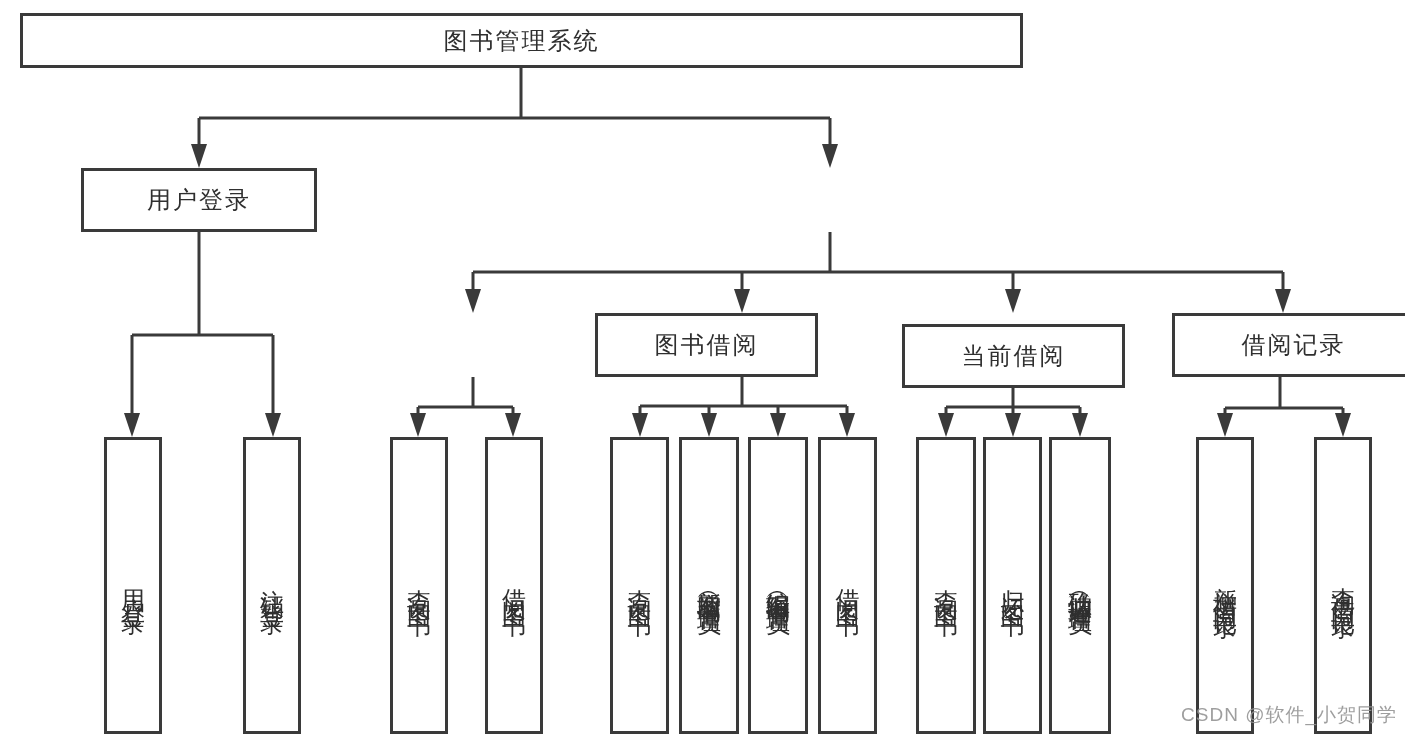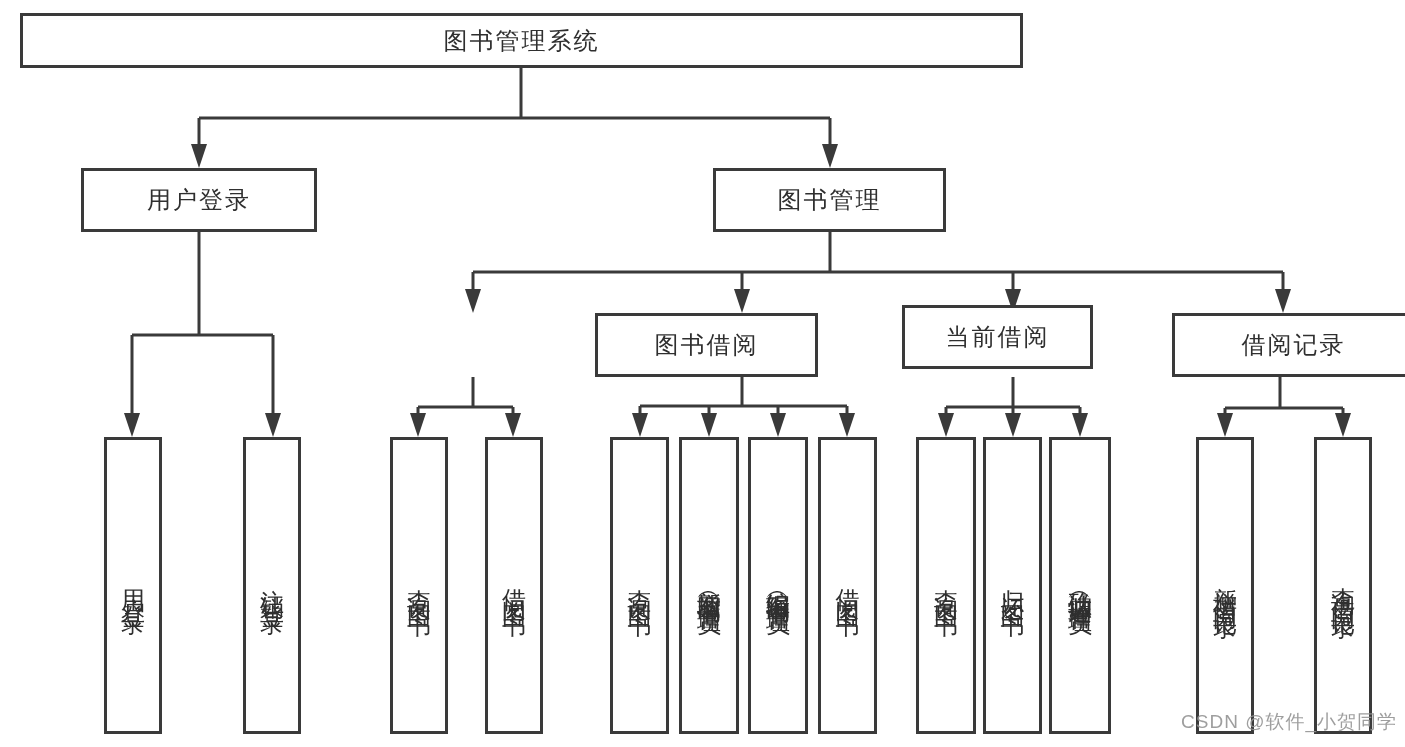--- a/index.html
+++ b/index.html
@@ -51,21 +51,21 @@
     text-orientation: mixed;
     font-size: 24px;
     letter-spacing: 8px;
     line-height: 1;
   }
   .v-box.med { letter-spacing: 6px; }
   .v-box.tight { letter-spacing: 3px; }
   .watermark {
     position: absolute;
     right: 8px;
-    bottom: 12px;
+    bottom: 19px;
     font-size: 19px;
     letter-spacing: 1px;
     color: rgba(148, 148, 148, 0.9);
     white-space: nowrap;
     z-index: 5;
   }
 </style>
 </head>
 <body>
 
@@ -117,24 +117,23 @@
     <g>
       <path d="M1280 377 V408 M1225 408 H1343 M1225 408 V415 M1343 408 V415"></path>
       <polygon points="1217,413 1233,413 1225,437"></polygon>
       <polygon points="1335,413 1351,413 1343,437"></polygon>
     </g>
   </svg>
 
   <div class="box h-box" style="left:20px;top:13px;width:1003px;height:55px">图书管理系统</div>
 
   <div class="box h-box" style="left:81px;top:168px;width:236px;height:64px">用户登录</div>
-  <div class="box h-box" style="left:713px;top:168px;width:233px;height:64px">图书管理</div>
 
   <div class="box h-box" style="left:595px;top:313px;width:223px;height:64px">图书借阅</div>
-  <div class="box h-box" style="left:902px;top:305px;width:191px;height:64px">当前借阅</div>
+  <div class="box h-box" style="left:902px;top:324px;width:223px;height:64px">当前借阅</div>
   <div class="box h-box" style="left:1172px;top:313px;width:243px;height:64px">借阅记录</div>
 
   <div class="box v-box" style="left:104px;top:437px;width:58px;height:297px">用户登录</div>
   <div class="box v-box" style="left:243px;top:437px;width:58px;height:297px">注销登录</div>
 
   <div class="box v-box" style="left:390px;top:437px;width:58px;height:297px">查询图书</div>
   <div class="box v-box" style="left:485px;top:437px;width:58px;height:297px">借阅图书</div>
 
   <div class="box v-box" style="left:610px;top:437px;width:59px;height:297px">查询图书</div>
   <div class="box v-box tight" style="left:679px;top:437px;width:60px;height:297px">新增图书（管理员）</div>

